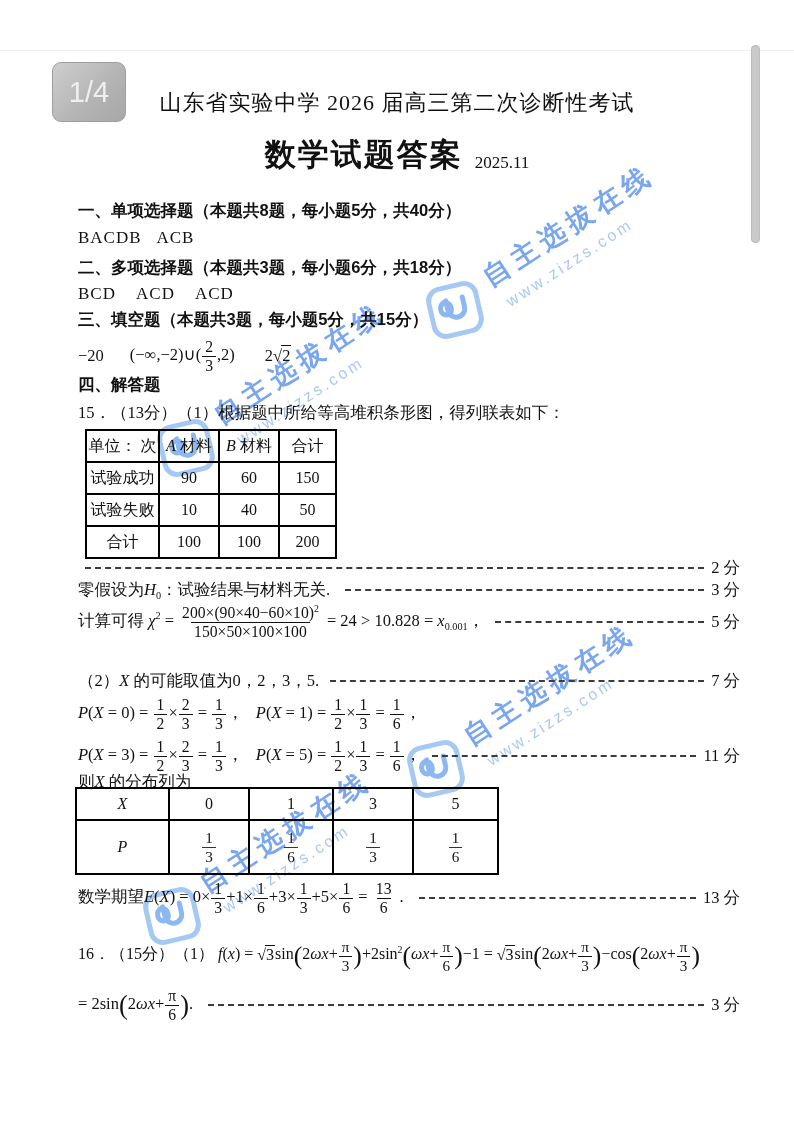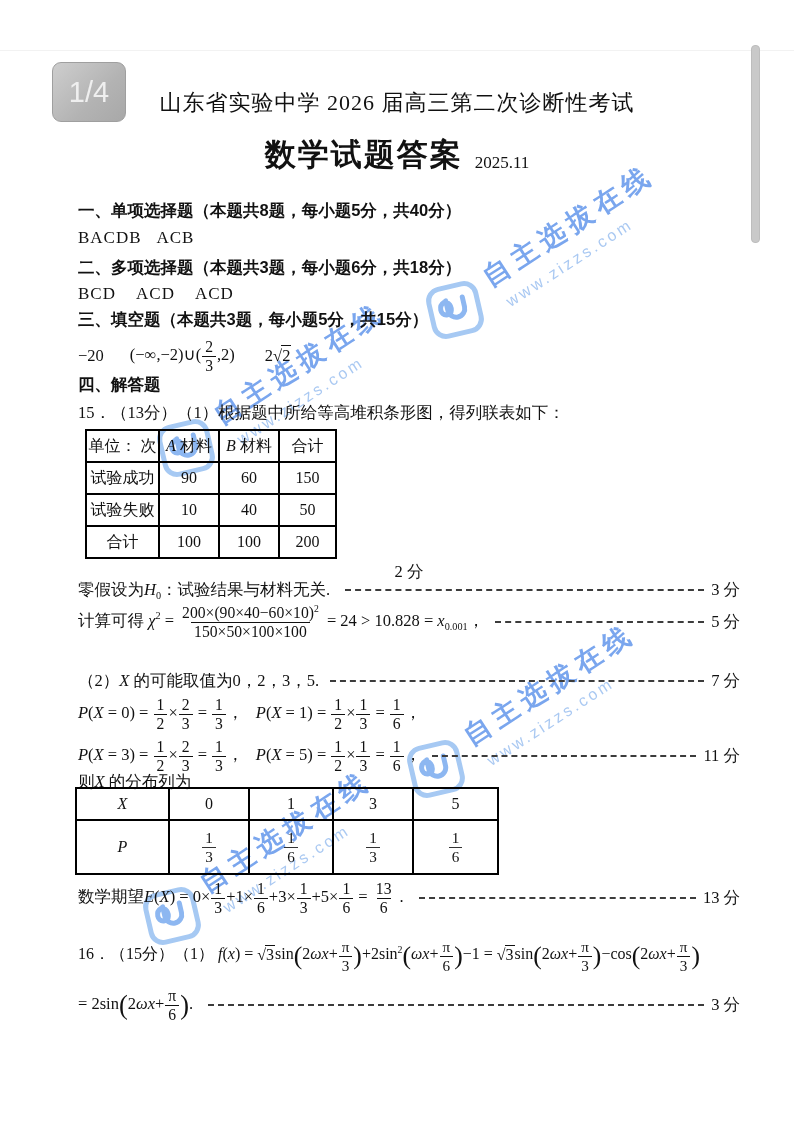--- a/index.html
+++ b/index.html
@@ -181,21 +181,21 @@
     </tr>
     <tr>
       <td>合计</td>
       <td>100</td>
       <td>100</td>
       <td>200</td>
     </tr>
   </tbody>
     </table>
 
-  <div class="fline" style="top:559px;height:18px;flex-direction:column;">
+  <div class="fline" style="top:559px;height:18px;">
     <span class="leader"></span>
     <span class="score">2 分</span></div>
 
   <div class="fline" style="top:578px;height:24px;">
     <span class="fwrap"><span class="fr">零假设为</span><span class="fi">H</span><span class="fsub">0</span><span class="fr">：试验结果与材料无关.  </span></span>
     <span class="leader"></span>
     <span class="score">3 分</span></div>
 
   <div class="fline" style="top:598px;height:48px;">
     <span class="fwrap"><span class="fr">计算可得 </span><span class="fi">χ</span><span class="fsup">2</span><span class="fr"> = </span><span class="frac"><span class="fn"><span class="fr">200×(90×40−60×10)</span><span class="fsup">2</span></span><span class="fd"><span class="fr">150×50×100×100</span></span></span><span class="fr"> = 24 &gt; 10.828 = </span><span class="fi">x</span><span class="fsub">0.001</span><span class="fr">， </span></span>

